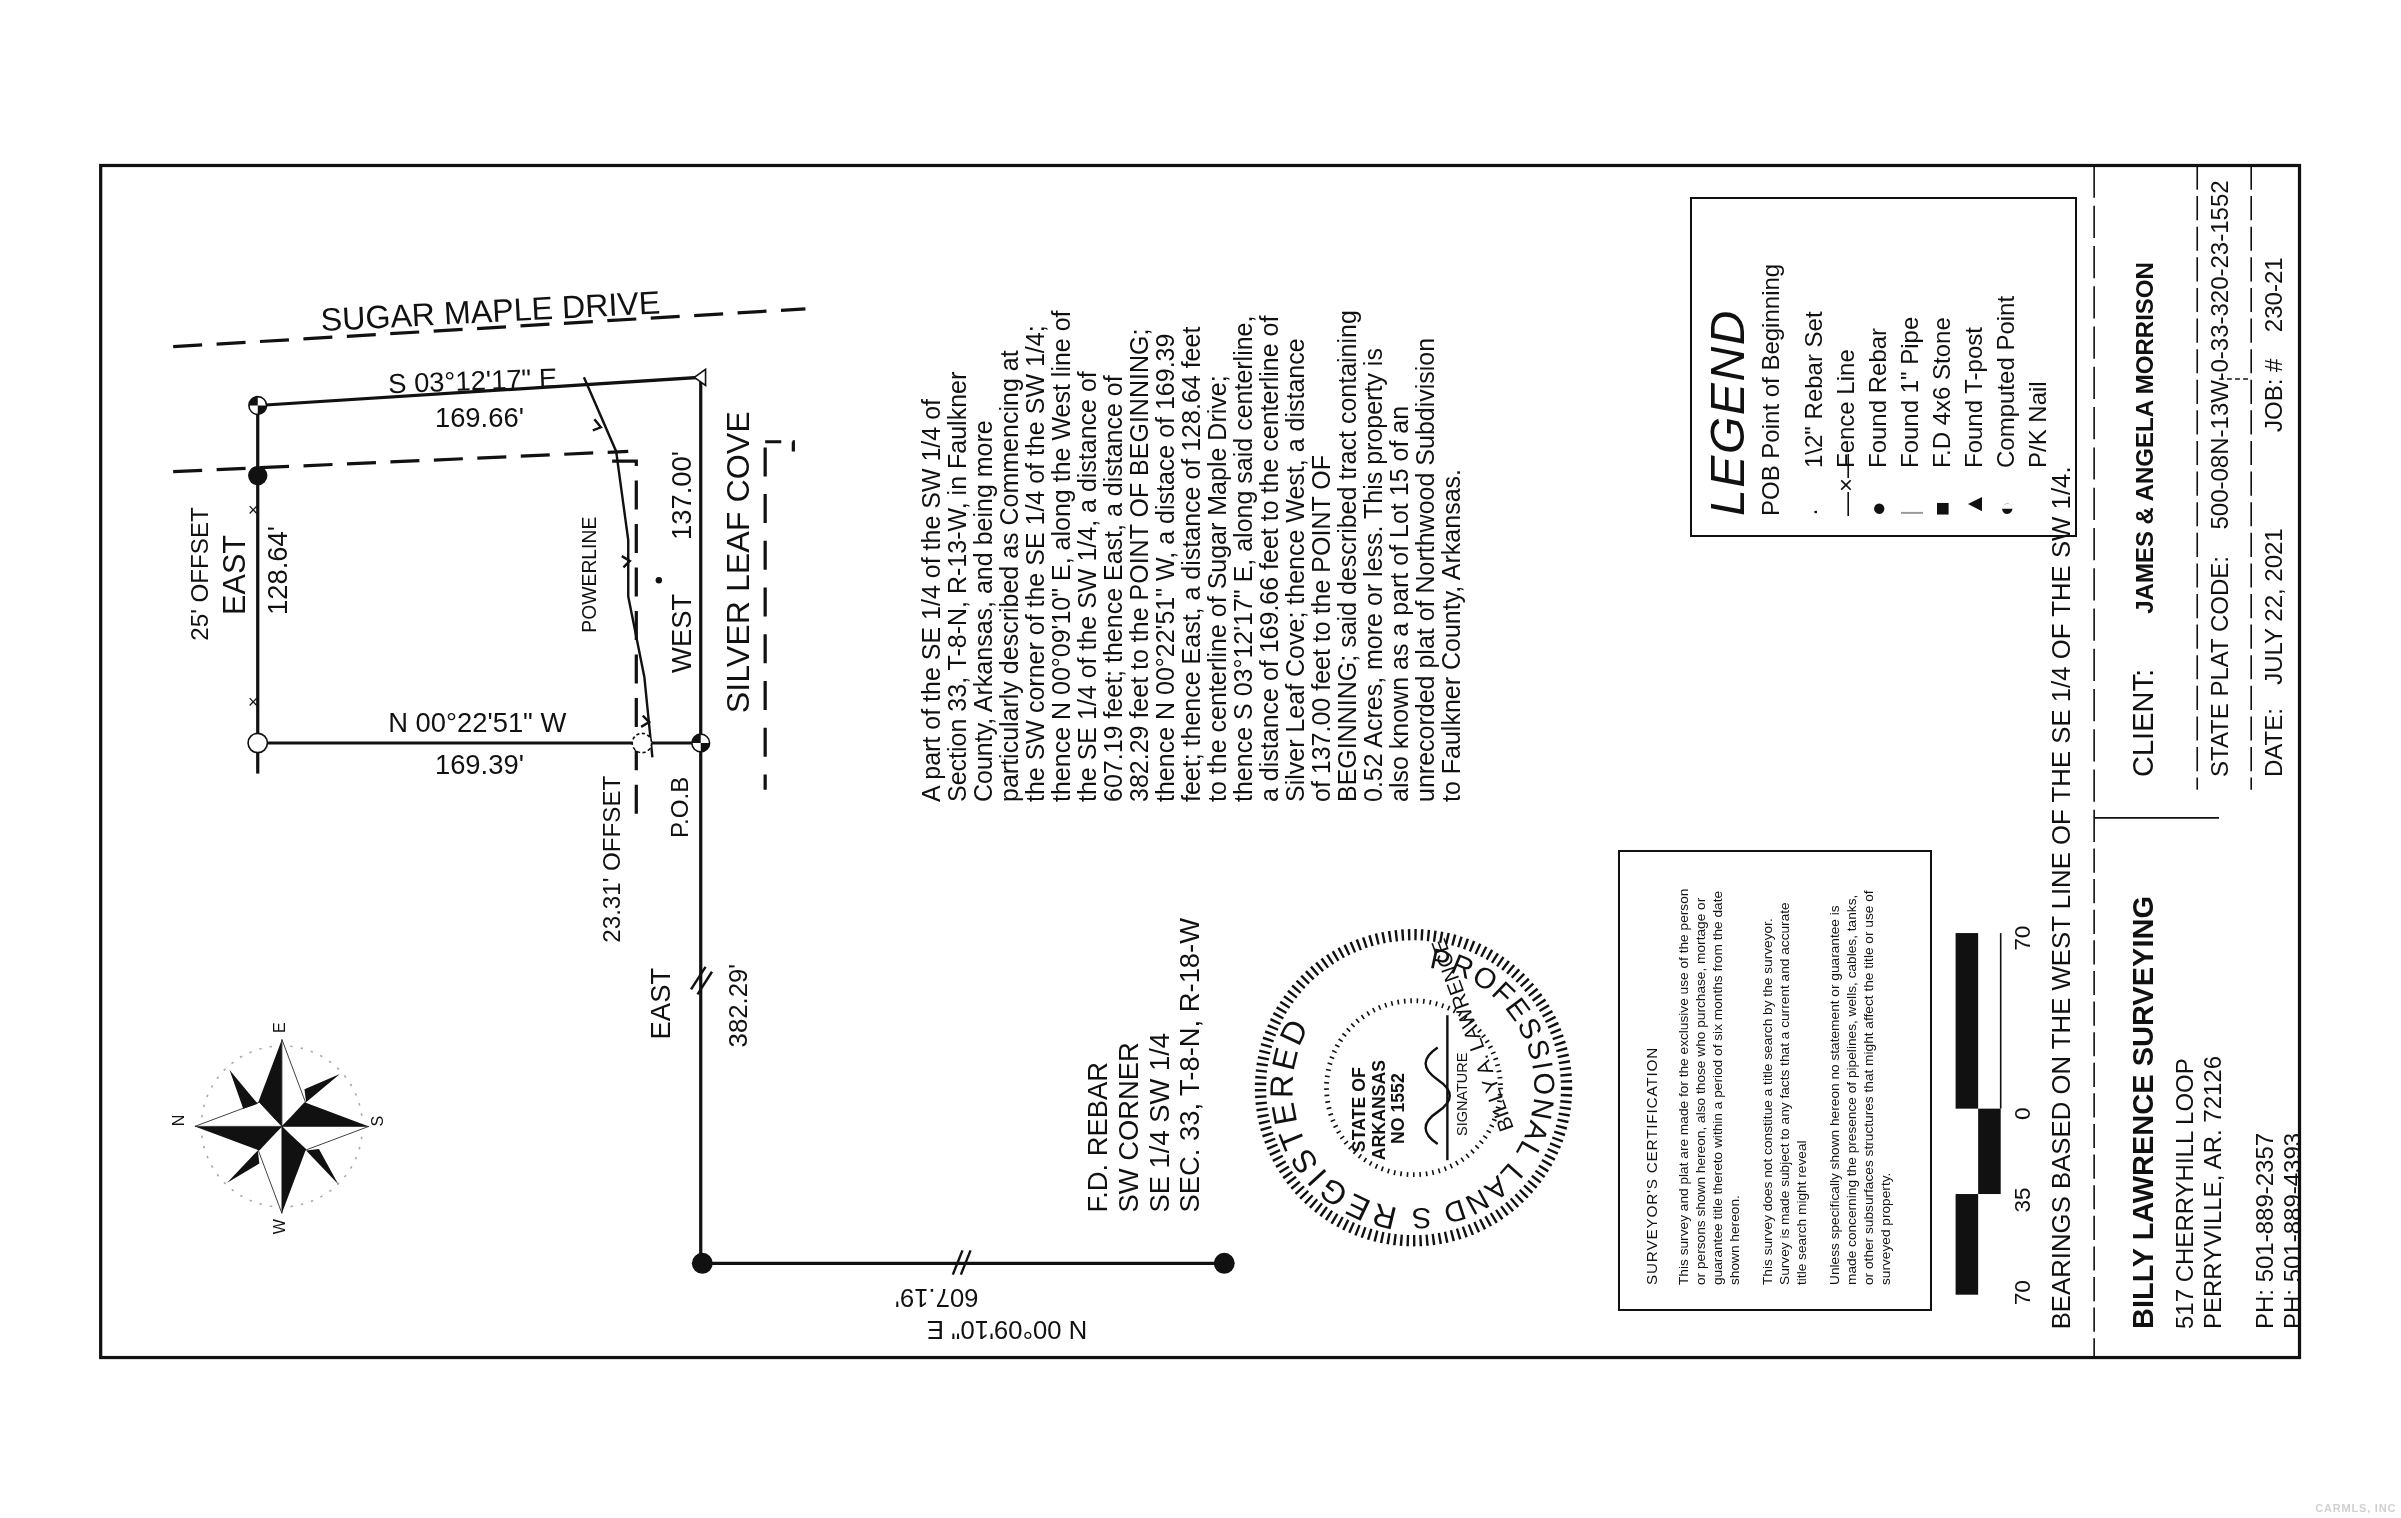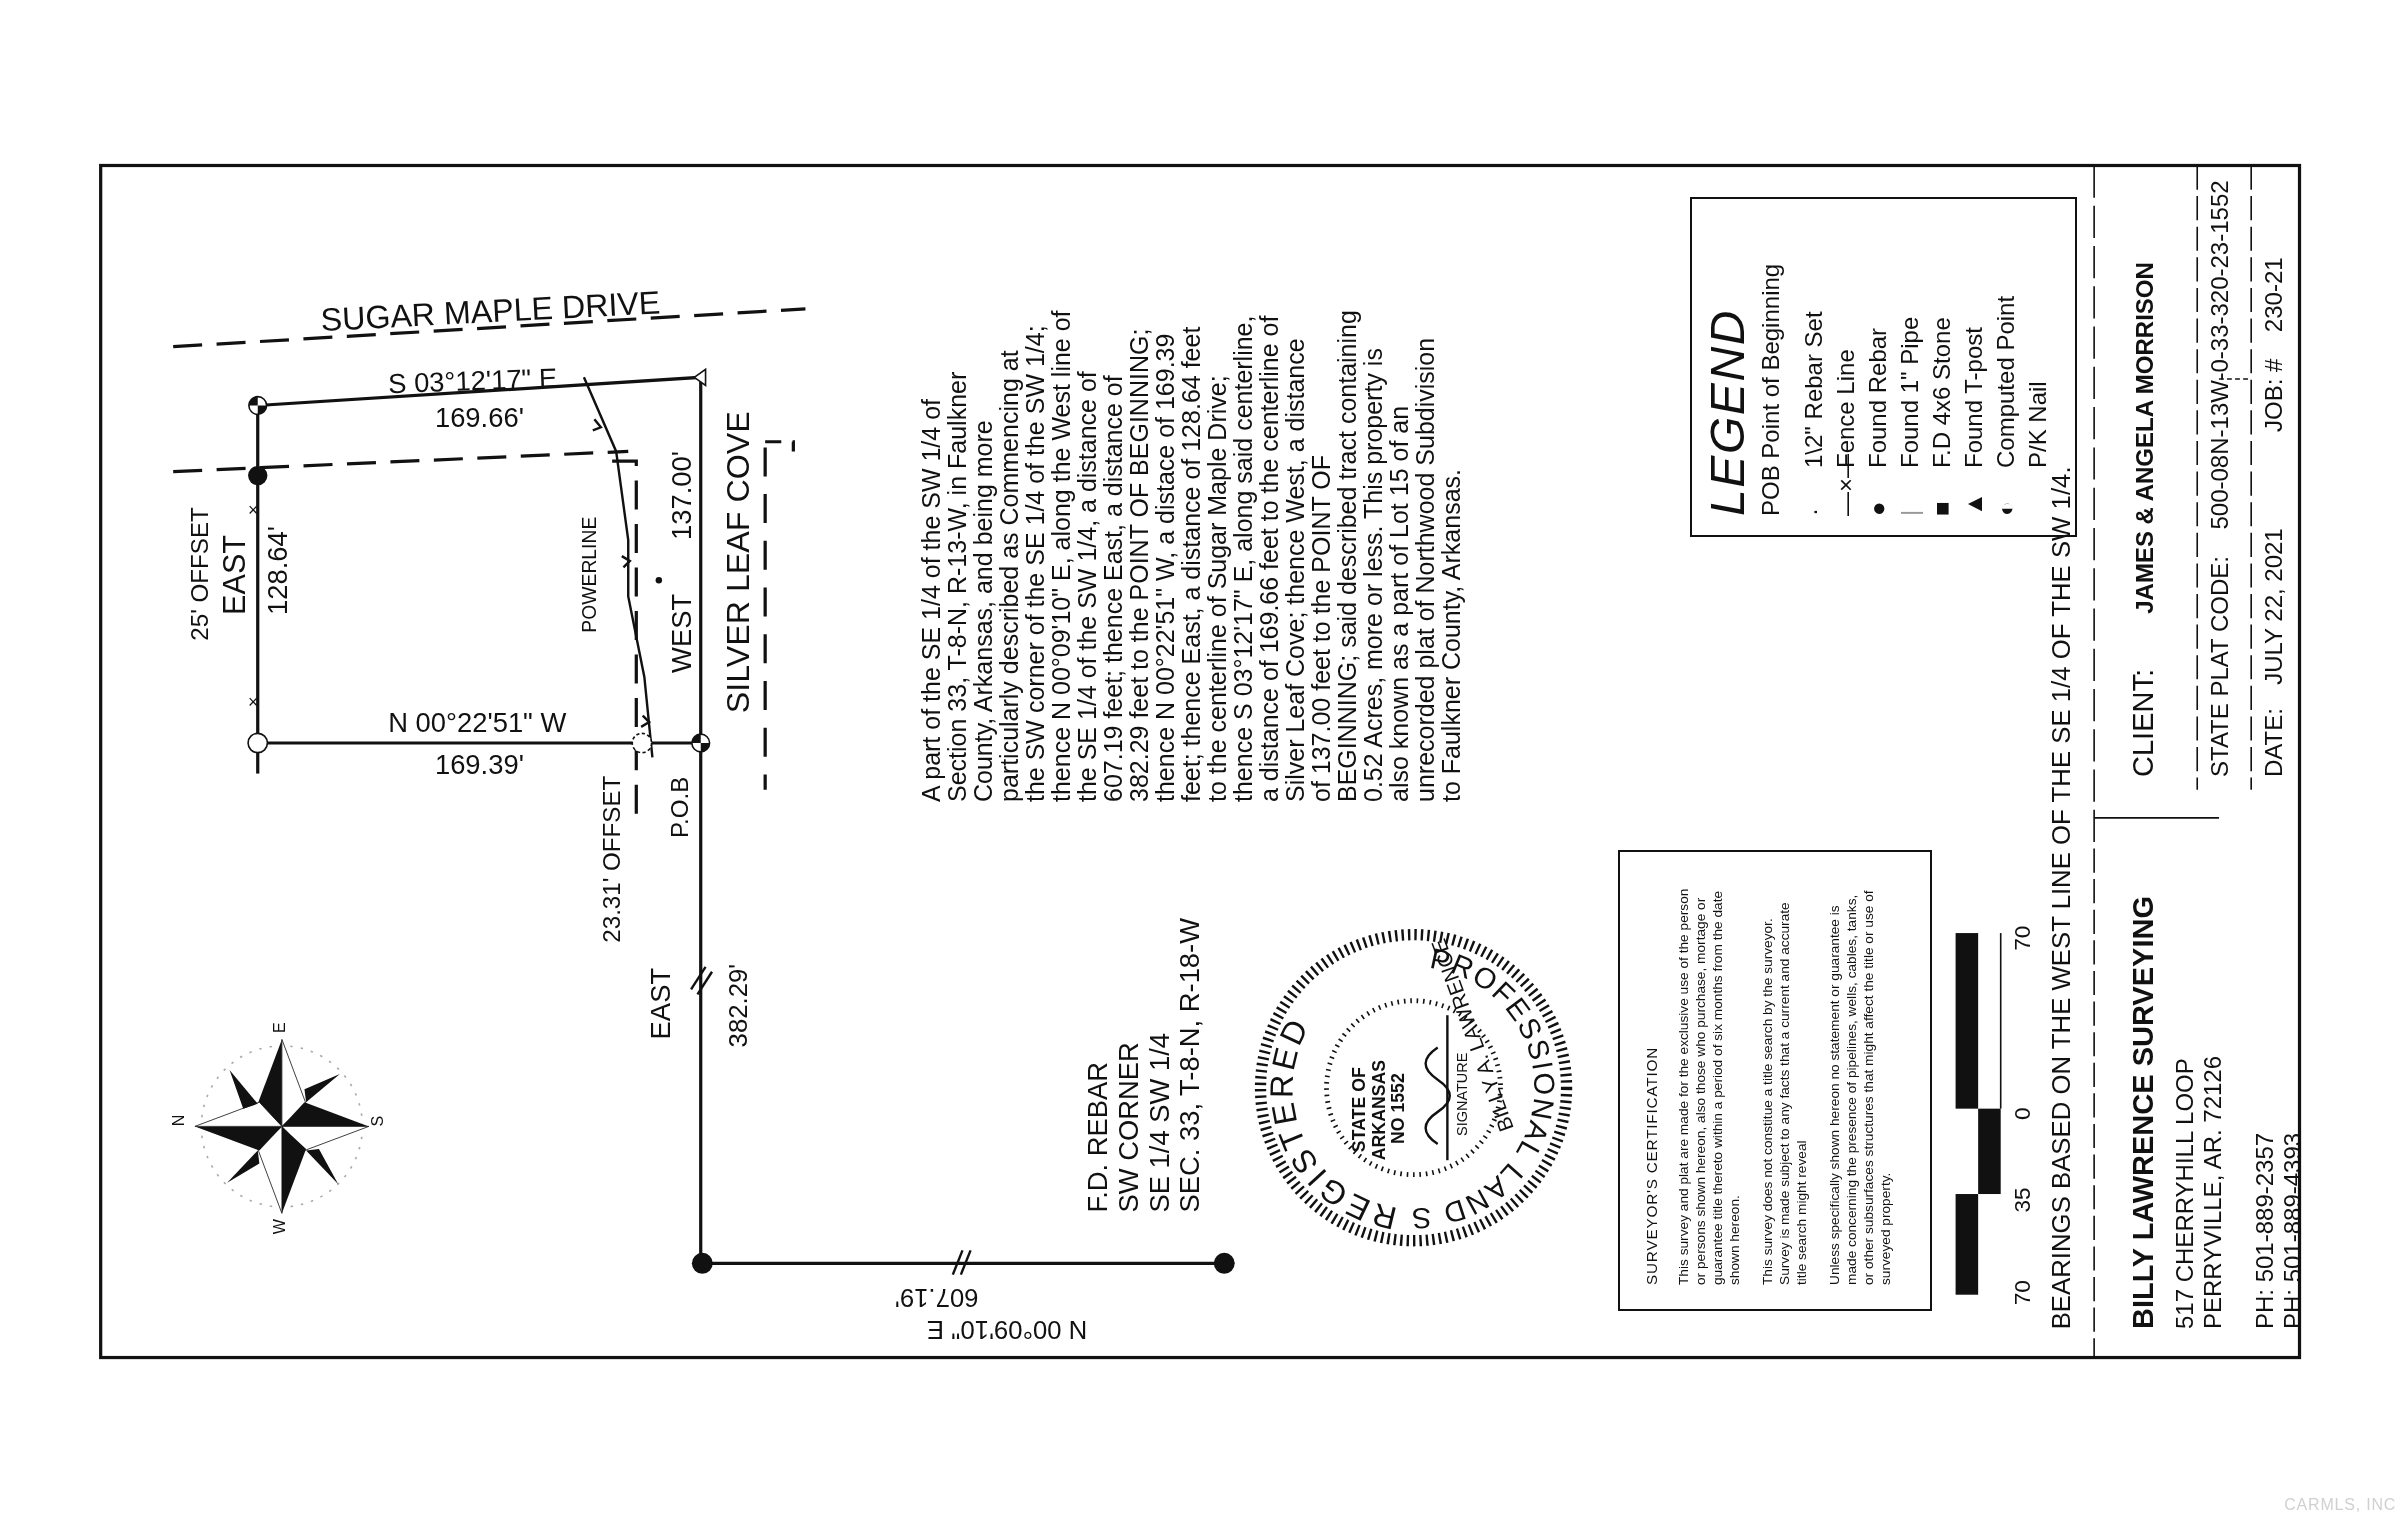--- a/index.html
+++ b/index.html
@@ -14,22 +14,22 @@
               border:2.4px solid #111; box-sizing:border-box; }
   .cert { font-size:13.7px; line-height:17px; }
   .cert .title { font-size:15.3px; margin-bottom:14.5px; letter-spacing:0.8px; }
   .cert .para { margin-bottom:16px; }
   .legend-box { position:absolute; left:1690px; top:197px; width:387px; height:340px;
                 border:2.4px solid #111; box-sizing:border-box; }
   .legend-title { font-size:48px; font-style:italic; font-weight:normal; letter-spacing:1.6px; }
   .legend-item { font-size:24px; line-height:32px; }
   .tb { font-size:24px; }
   .tb-bold { font-size:29px; font-weight:bold; }
-  .watermark { position:absolute; right:4.8px; bottom:4.8px; font-size:16px; color:#d0d0d0;
-               font-weight:normal; letter-spacing:0.8px; }
+  .watermark { position:absolute; right:4.8px; bottom:4.8px; font-size:11px; color:#d0d0d0;
+               font-weight:bold; letter-spacing:0.8px; }
 </style>
 </head>
 <body>
 
 <div id="plat">
 <svg width="2401" height="1519" viewBox="0 0 2981 1885" xmlns="http://www.w3.org/2000/svg">
 
   <rect x="125" y="205" width="2730" height="1480" fill="none" stroke="#111" stroke-width="4"></rect>
 
   <line x1="215" y1="430" x2="1000" y2="383" stroke="#111" stroke-width="4" stroke-dasharray="36,18"></line>

